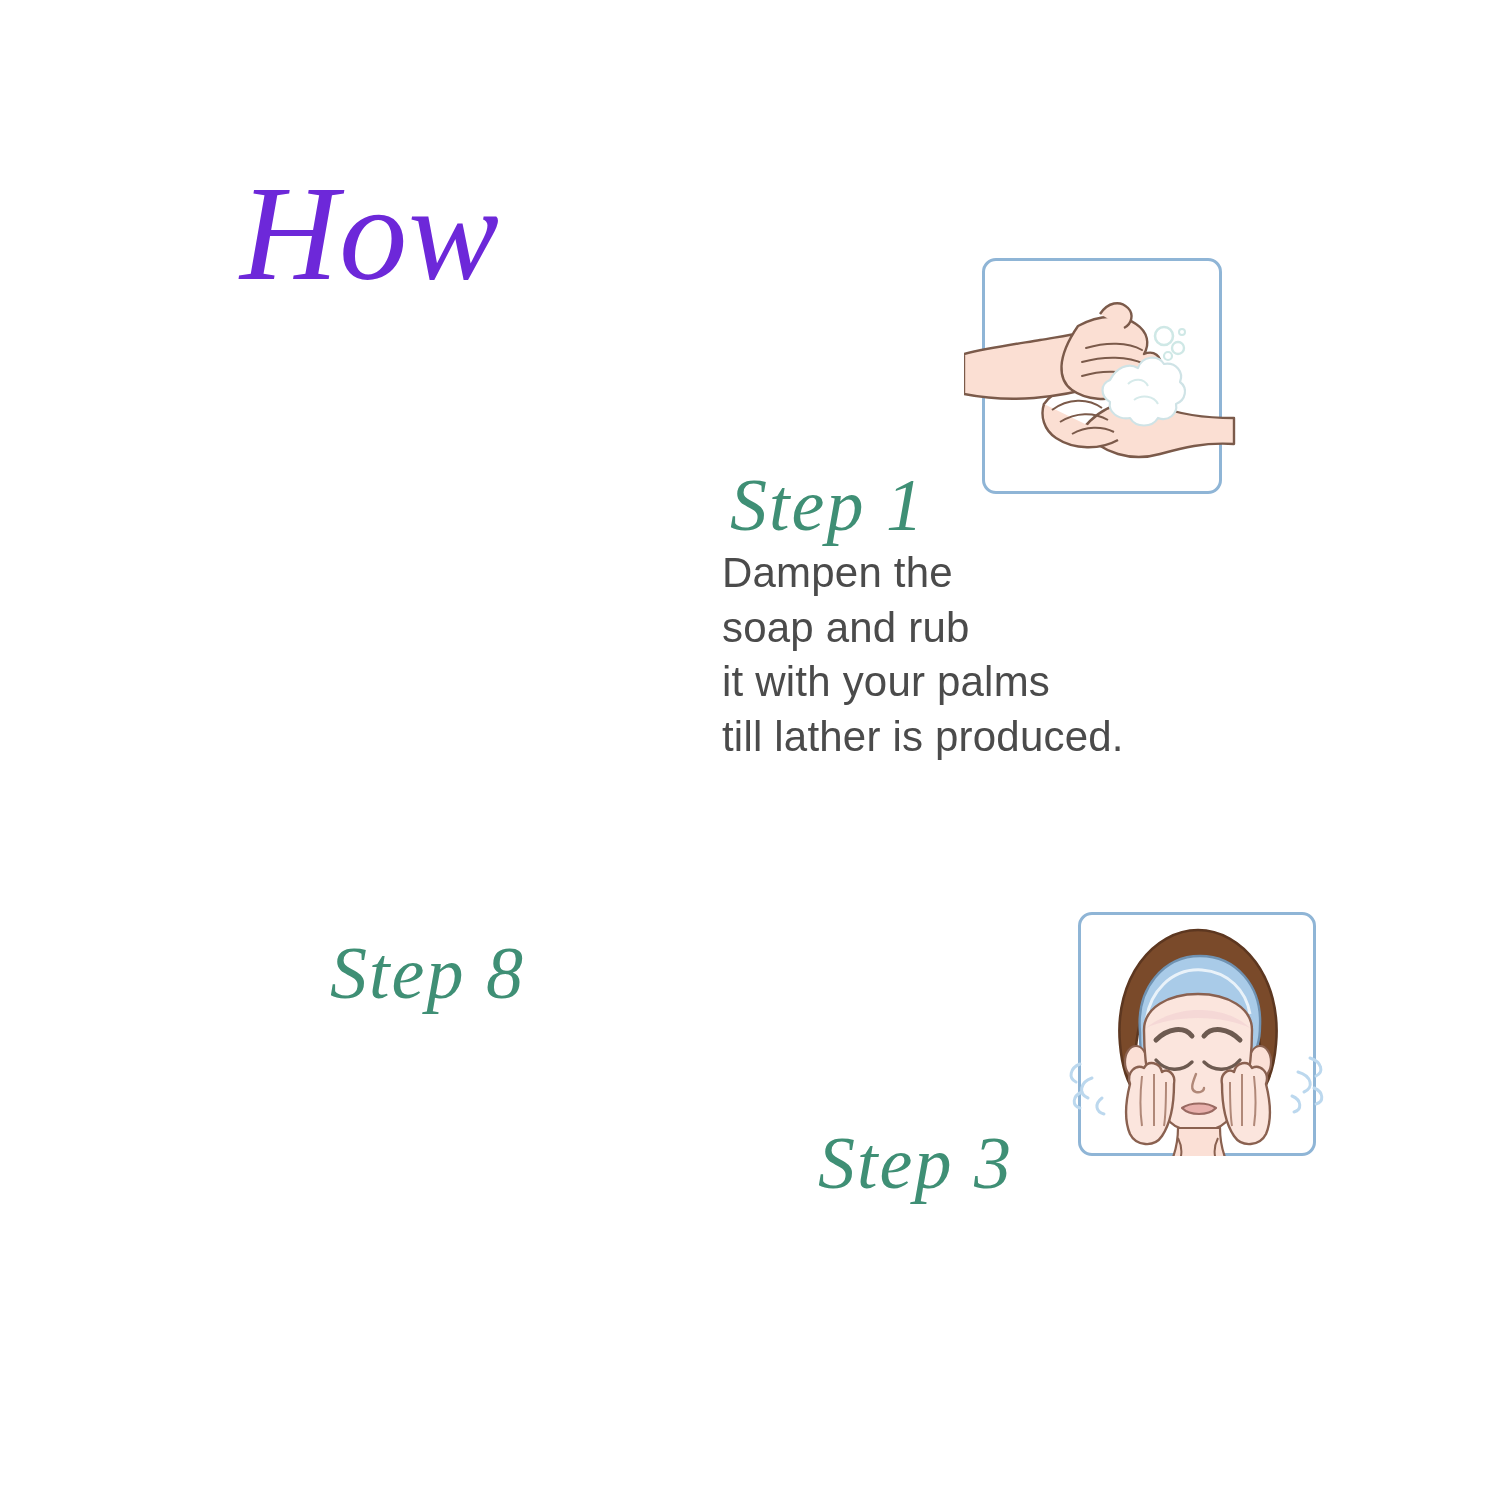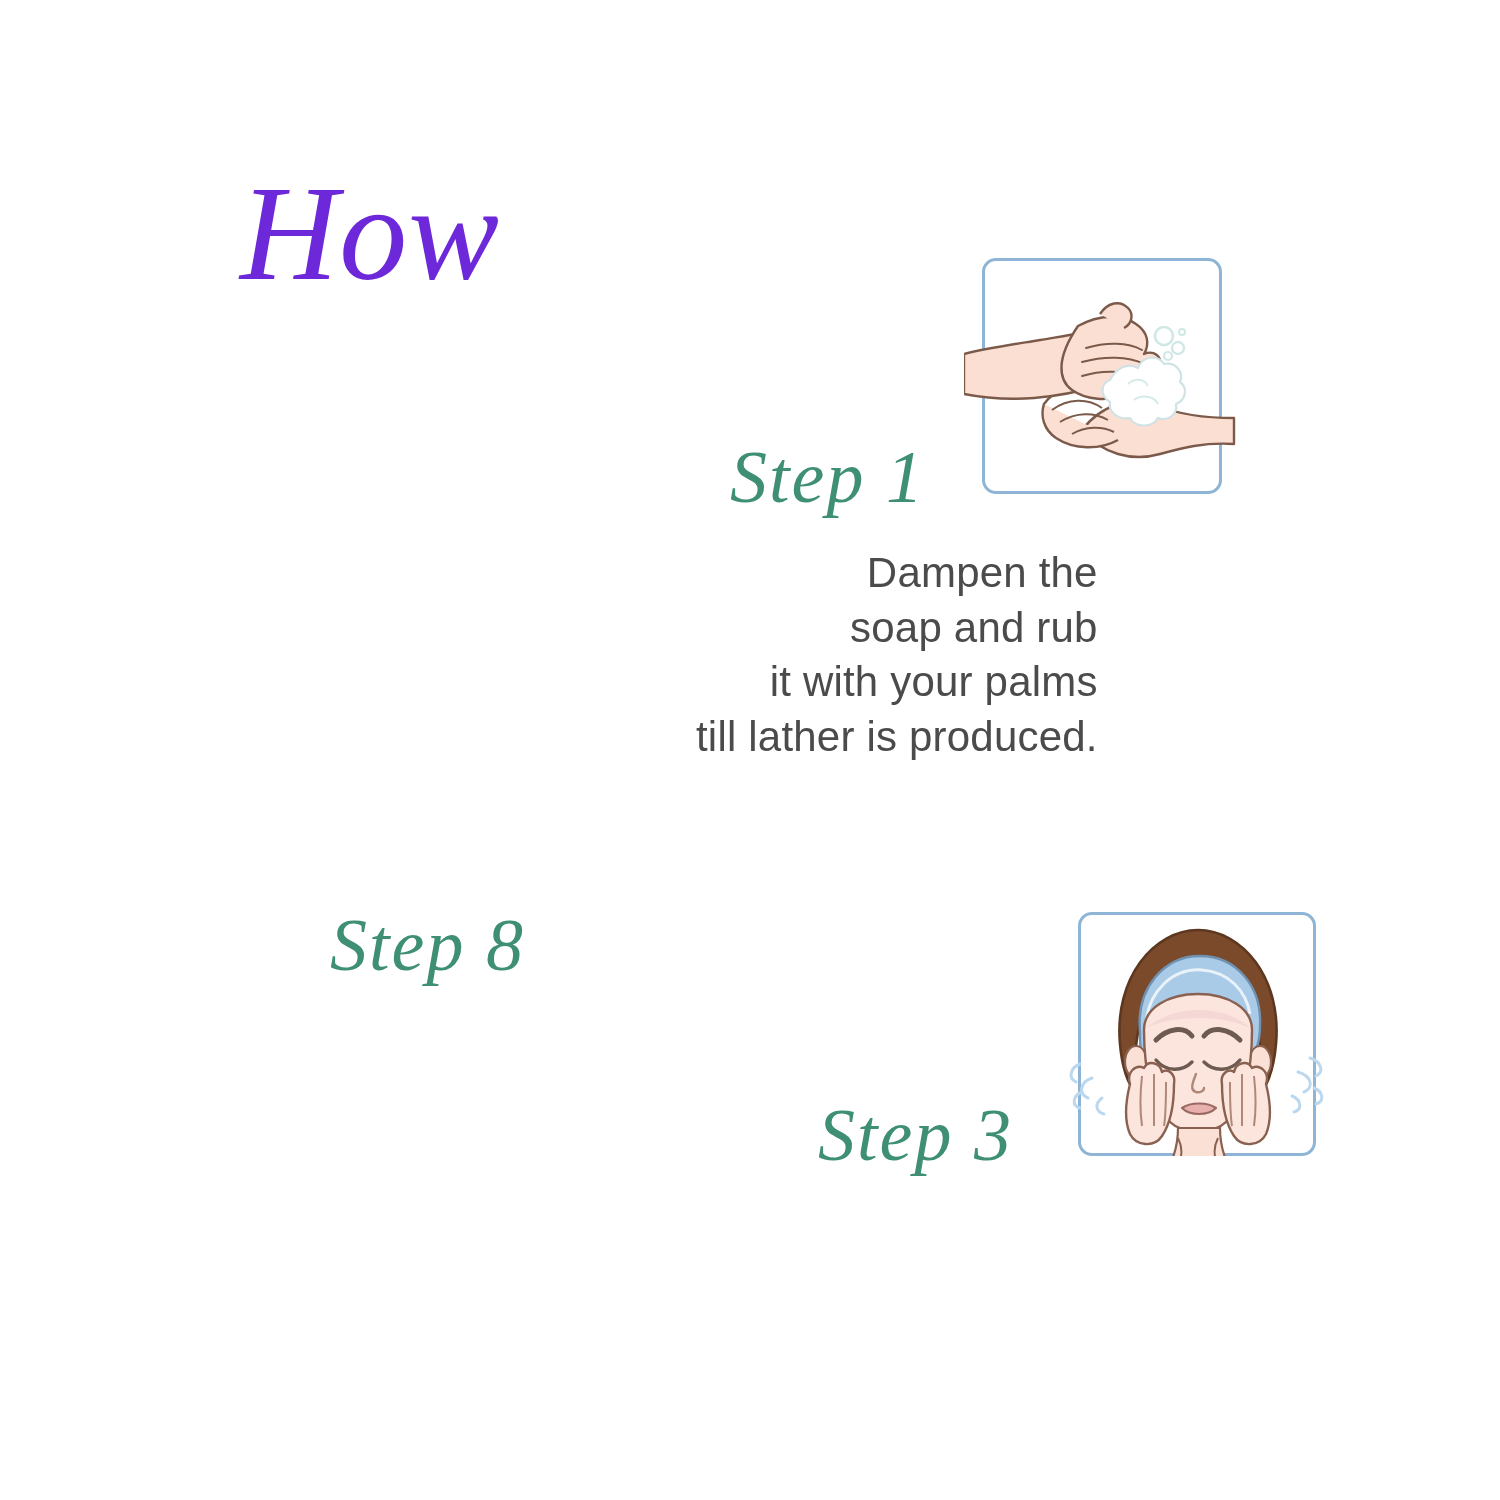--- a/index.html
+++ b/index.html
@@ -44,20 +44,21 @@
   .step-label {
     position: absolute;
     color: #3f8f75;
     font-family: "Liberation Serif", "DejaVu Serif", serif;
     font-style: italic;
     font-weight: 400;
     font-size: 74px;
     line-height: 1;
     letter-spacing: 2px;
     white-space: nowrap;
+    margin-top: 28px;
   }
 
   
   .step-body {
     position: absolute;
     color: #4b4b4b;
     font-family: "Liberation Sans", sans-serif;
     font-weight: 400;
     font-size: 42px;
     line-height: 1.30;
@@ -82,21 +83,21 @@
   
   #step1-frame { left: 982px; top: 258px; width: 240px; height: 236px; }
   #step1-art   { left: 982px; top: 258px; width: 240px; height: 236px; }
 
   
   #step3-frame { left: 1078px; top: 912px; width: 238px; height: 244px; }
   #step3-art   { left: 1078px; top: 912px; width: 238px; height: 244px; }
 
   
   #step1-label { left: 730px; top: 440px; }
-  #step1-text  { left: 696px; top: 546px; text-align: right; }
+  #step1-text  { left: 722px; top: 546px; }
 
   #step2-label { left: 330px; top: 908px; }
   #step2-text  { left: 148px; top: 1006px; width: 532px; text-align: center; }
 
   #step3-label { left: 818px; top: 1098px; }
   #step3-text  { left: 812px; top: 1205px; }
 </style>
 </head>
 <body>
 

